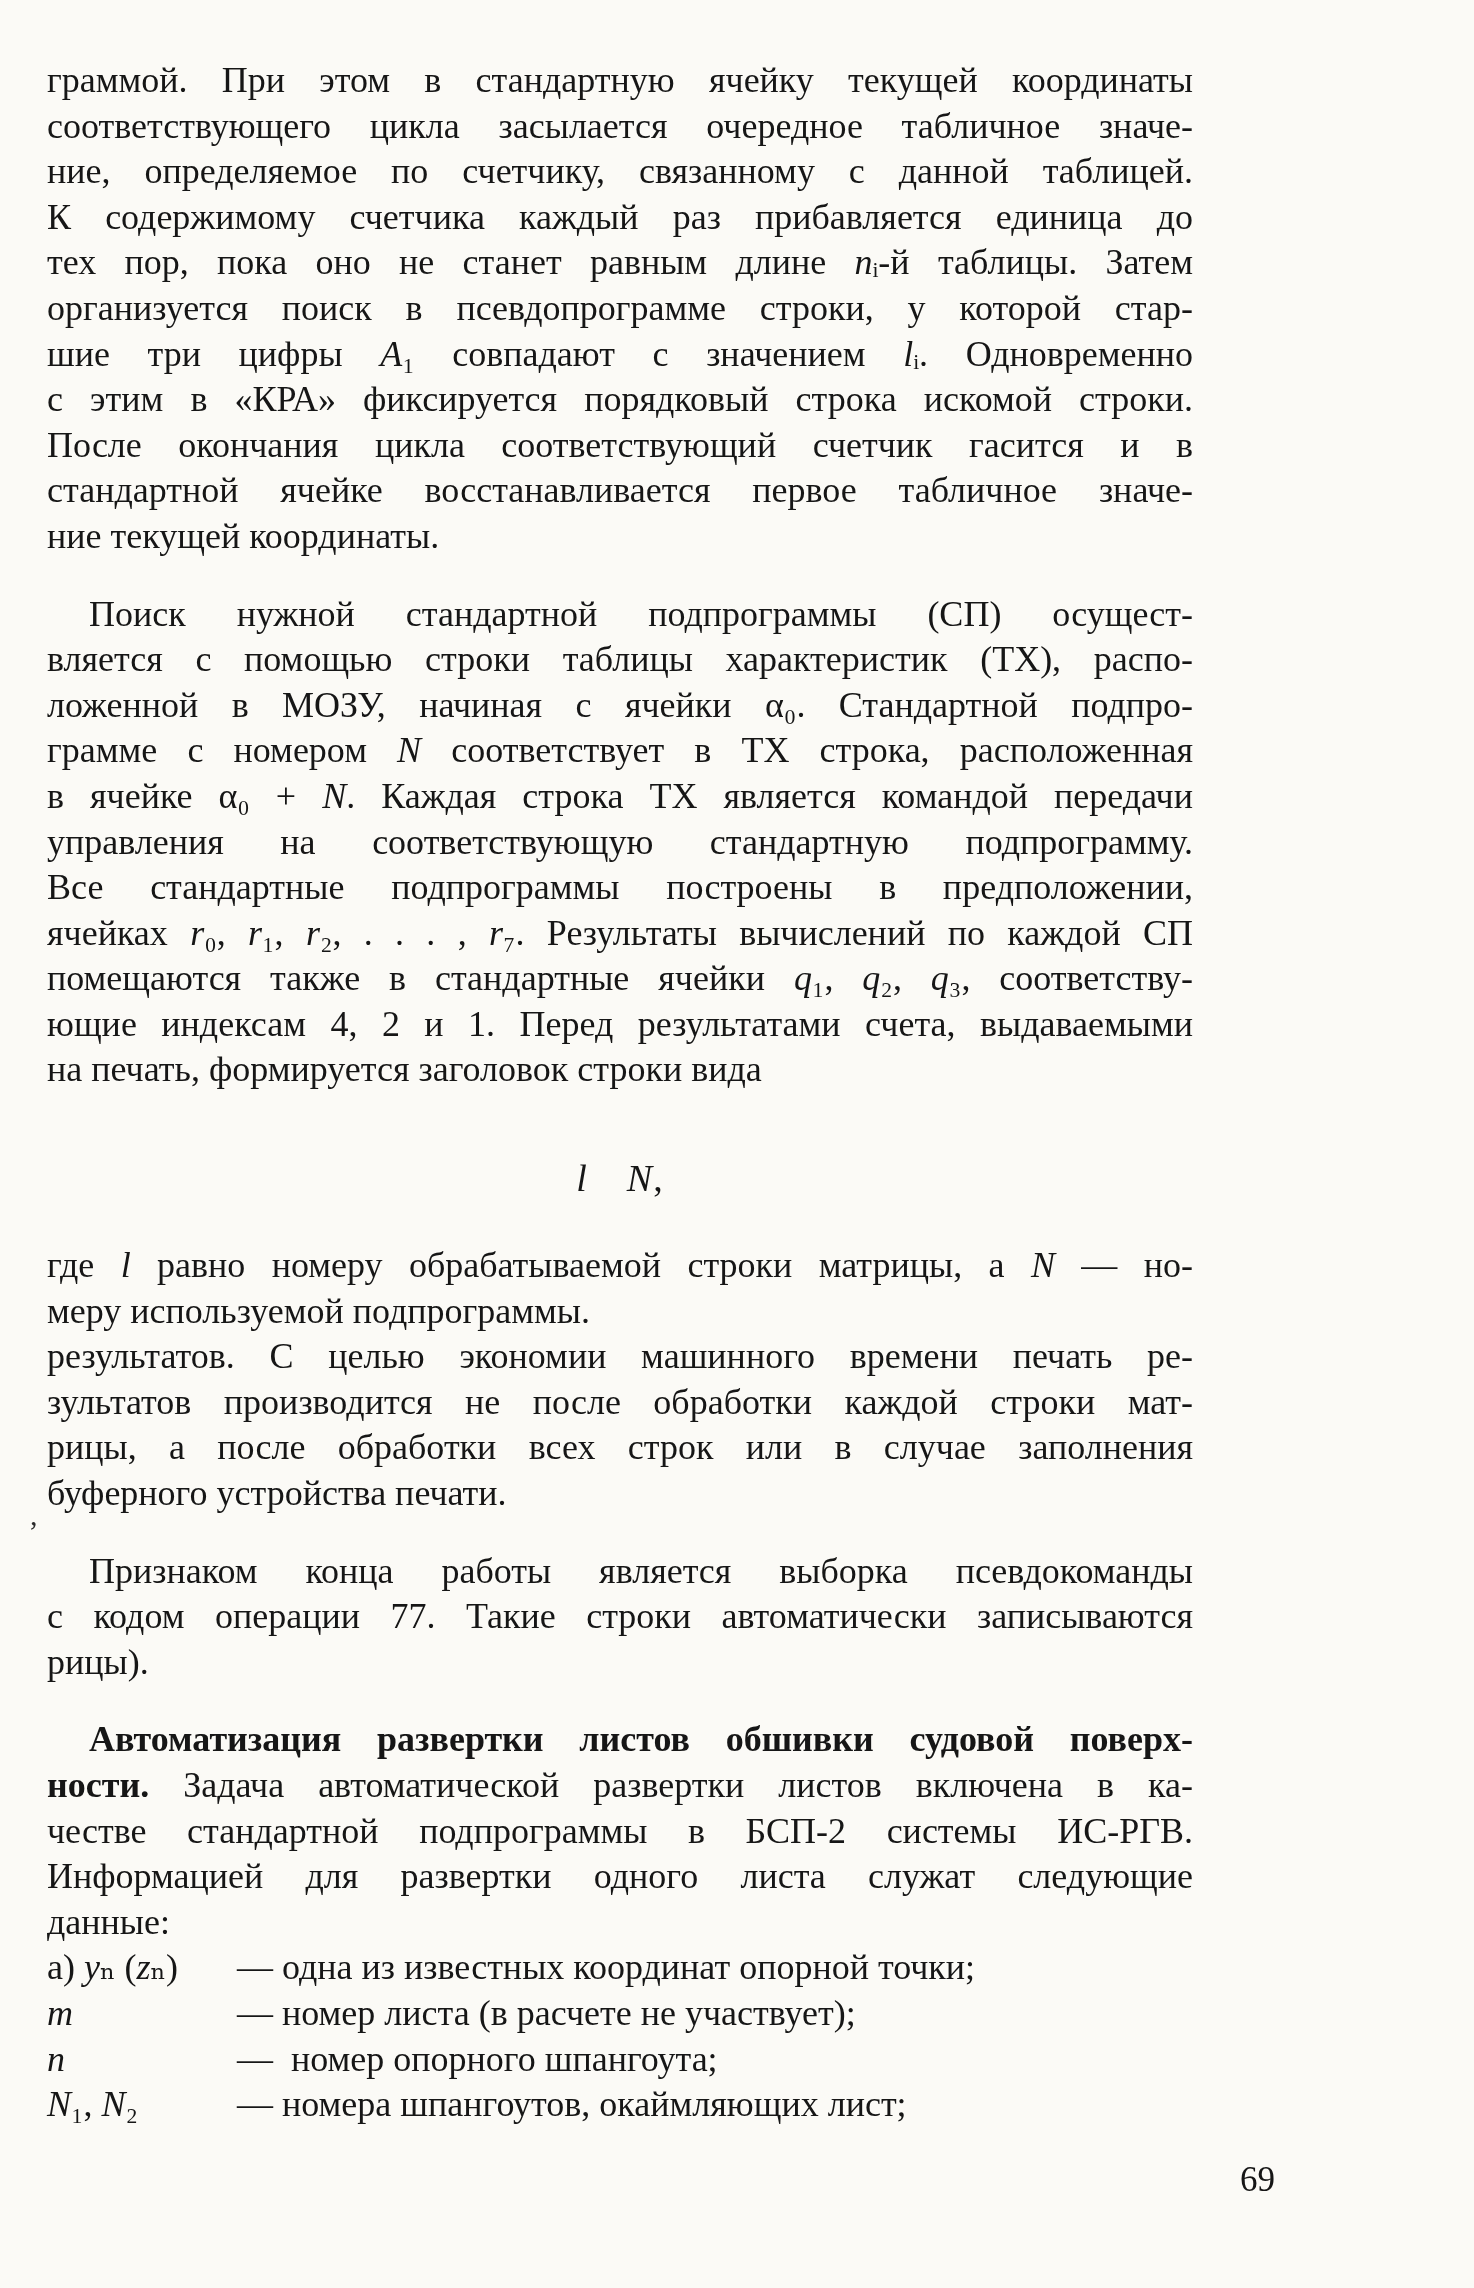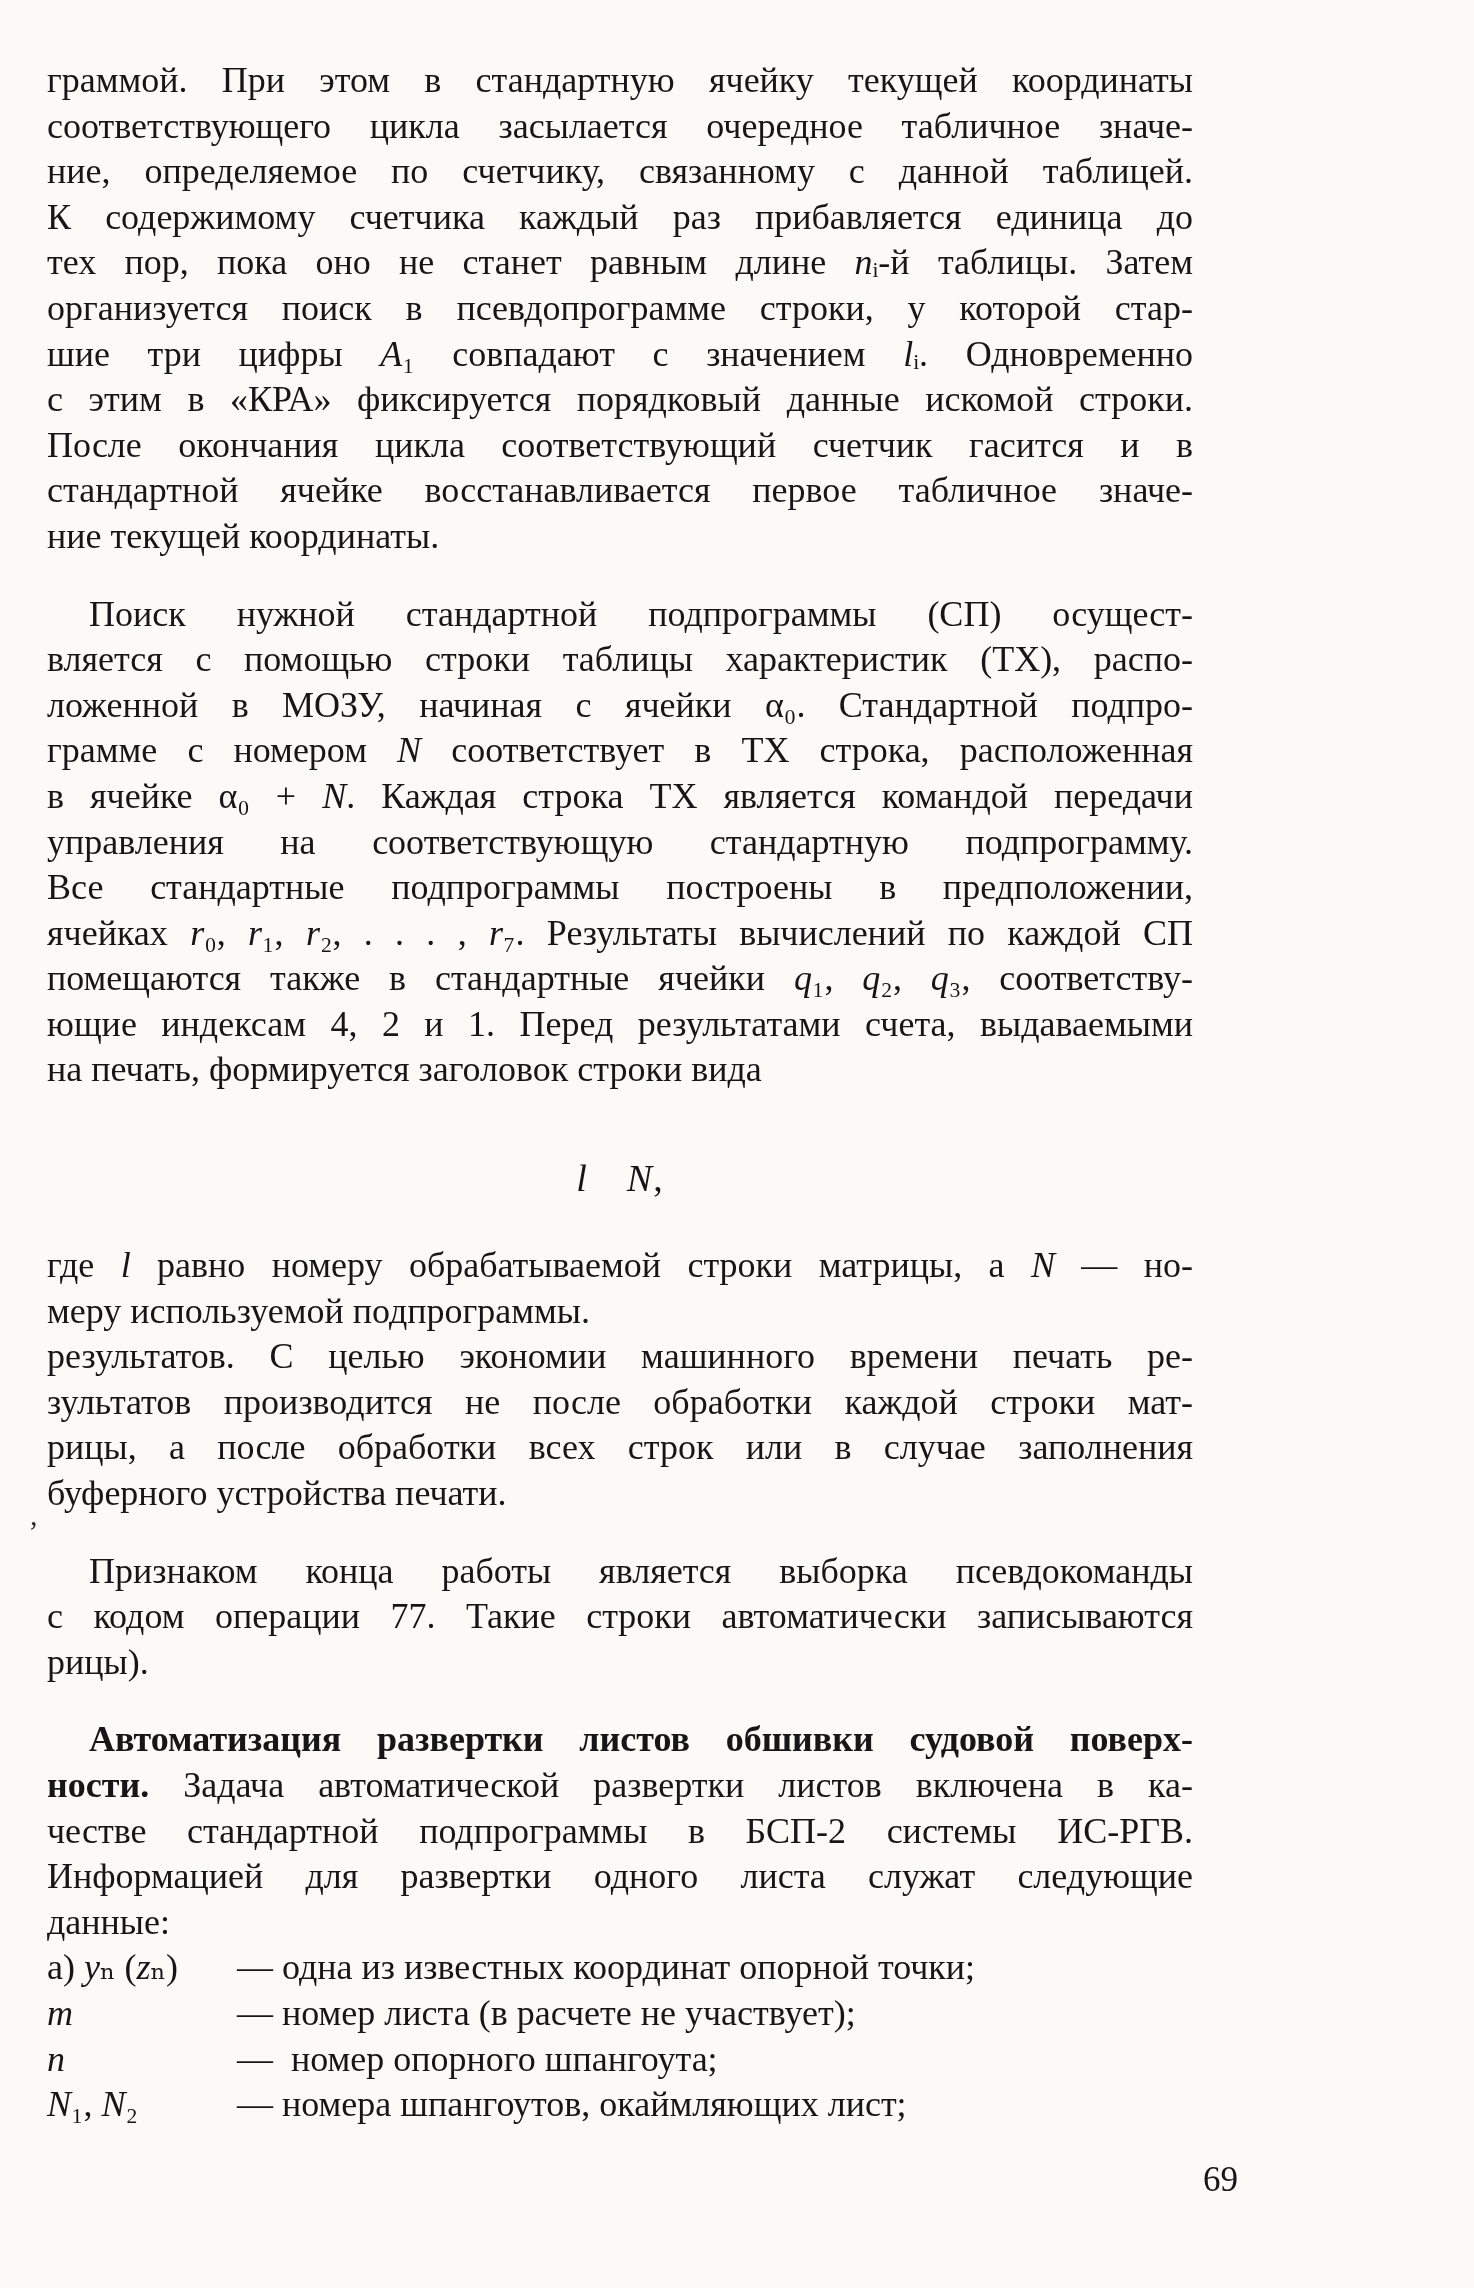--- a/index.html
+++ b/index.html
@@ -48,21 +48,21 @@
     width: 178px;
     text-align: left;
     flex: 0 0 auto;
   }
   .li .desc {
     flex: 1 1 auto;
     padding-left: 12px;
   }
   .pageno {
     position: absolute;
-    left: 1203px;
+    left: 1240px;
     top: 2160px;
     font-size: 35px;
   }
   .artifact {
     position: absolute;
     left: 30px;
     top: 1498px;
     font-size: 30px;
     color: #2a2a2a;
   }
@@ -76,21 +76,21 @@
   <main class="text-block">
 
     <section>
       <div class="ln">граммой. При этом в стандартную ячейку текущей координаты</div>
       <div class="ln">соответствующего цикла засылается очередное табличное значе-</div>
       <div class="ln">ние, определяемое по счетчику, связанному с данной таблицей.</div>
       <div class="ln">К содержимому счетчика каждый раз прибавляется единица до</div>
       <div class="ln">тех пор, пока оно не станет равным длине <i>n</i>ᵢ-й таблицы. Затем</div>
       <div class="ln">организуется поиск в псевдопрограмме строки, у которой стар-</div>
       <div class="ln">шие три цифры <i>A</i>₁ совпадают с значением <i>l</i>ᵢ. Одновременно</div>
-      <div class="ln">с этим в «КРА» фиксируется порядковый данные искомой строки.</div>
+      <div class="ln">с этим в «КРА» фиксируется порядковый строка искомой строки.</div>
       <div class="ln">После окончания цикла соответствующий счетчик гасится и в</div>
       <div class="ln">стандартной ячейке восстанавливается первое табличное значе-</div>
       <div class="ln end">ние текущей координаты.</div>
     </section>
 
     <section>
       <div class="ln indent">Поиск нужной стандартной подпрограммы (СП) осущест-</div>
       <div class="ln">вляется с помощью строки таблицы характеристик (ТХ), распо-</div>
       <div class="ln">ложенной в МОЗУ, начиная с ячейки α₀. Стандартной подпро-</div>
       <div class="ln">грамме с номером <i>N</i> соответствует в ТХ строка, расположенная</div>

